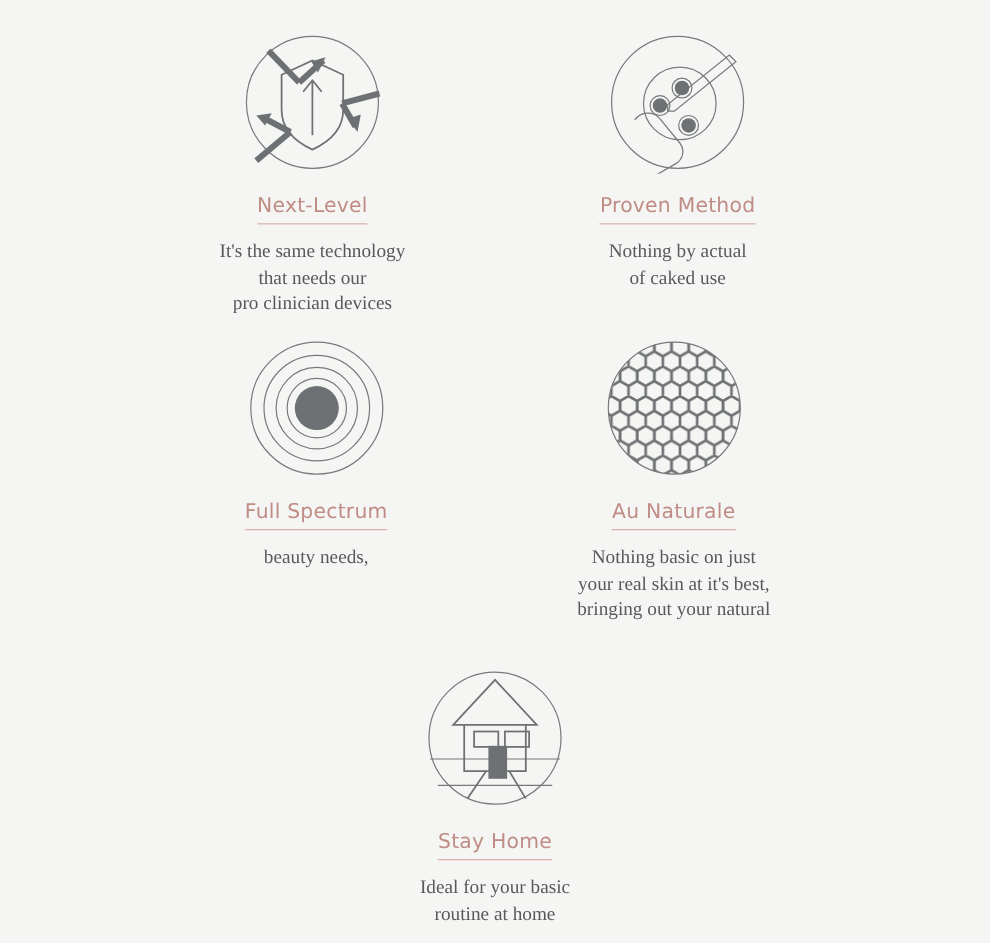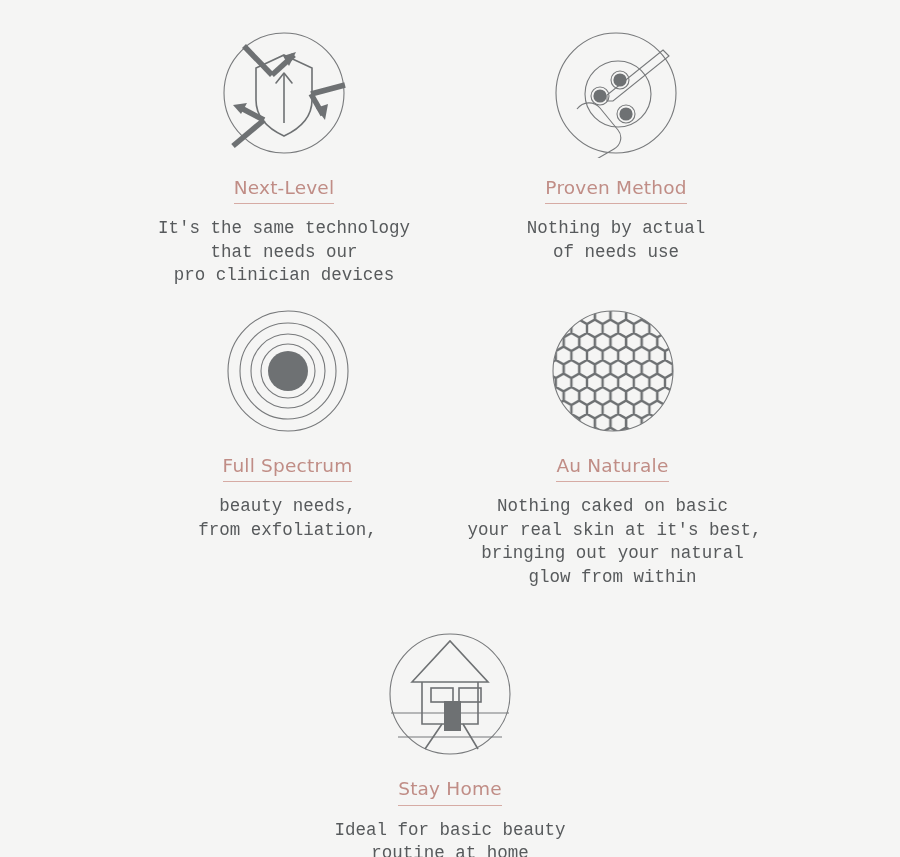--- a/index.html
+++ b/index.html
@@ -64,21 +64,21 @@
     border-bottom: 1.5px solid #d6aba4;
     line-height: 1.1;
     display: inline-block;
   }
 
   .feature-body {
     margin-top: 13px;
     font-size: 17.5px;
     line-height: 23.5px;
     color: #575a5c;
-    font-family: Liberation Mono, monospace;
+    font-family: Liberation Serif, serif;
     font-weight: 400;
     max-width: 290px;
   }
   .feature-body .line { display: block; white-space: nowrap; }
 
   
   .ic-thin { fill: none; stroke: #77797b; stroke-width: 1.1; }
   .ic-med  { fill: none; stroke: #6e7173; stroke-width: 1.6; }
   .ic-thick{ fill: none; stroke: #6e7173; stroke-width: 5.5; stroke-linecap: butt; }
   .ic-fill { fill: #6e7173; stroke: none; }
@@ -136,42 +136,41 @@
           <circle class="ic-fill" cx="69" cy="52" r="6.6"></circle>
           <circle class="ic-thin" cx="49" cy="68" r="9"></circle>
           <circle class="ic-fill" cx="49" cy="68" r="6.6"></circle>
           <circle class="ic-thin" cx="75" cy="86" r="9"></circle>
           <circle class="ic-fill" cx="75" cy="86" r="6.6"></circle>
         </svg>
       </div>
       <div class="feature-title">Proven Method</div>
       <div class="feature-body">
         <span class="line">Nothing by actual</span>
-        <span class="line">of needs use</span>
+        <span class="line">of caked use</span>
       </div>
     </div>
 
   </div>
 
   <div class="feature-row row-2">
 
     <div class="feature-card">
       <div class="icon-wrap">
         <svg viewBox="0 0 130 130" xmlns="http://www.w3.org/2000/svg">
           <circle class="ic-thin" cx="65" cy="65" r="60"></circle>
           <circle class="ic-thin" cx="65" cy="65" r="48"></circle>
           <circle class="ic-thin" cx="65" cy="65" r="37"></circle>
           <circle class="ic-thin" cx="65" cy="65" r="27"></circle>
           <circle class="ic-fill" cx="65" cy="65" r="20"></circle>
         </svg>
       </div>
       <div class="feature-title">Full Spectrum</div>
       <div class="feature-body">
         <span class="line">beauty needs,</span>
-        <span class="line">from exfoliation,</span>
       </div>
     </div>
 
     <div class="feature-card">
       <div class="icon-wrap">
         <svg viewBox="0 0 130 130" xmlns="http://www.w3.org/2000/svg">
           <defs>
             <clipPath id="hexClip">
               <circle cx="65" cy="65" r="60"></circle>
             </clipPath>
@@ -182,24 +181,23 @@
             </pattern>
           </defs>
           <g clip-path="url(#hexClip)">
             <rect x="0" y="-8" width="130" height="150" fill="url(#hexPat)"></rect>
           </g>
           <circle class="ic-thin" cx="65" cy="65" r="60"></circle>
         </svg>
       </div>
       <div class="feature-title">Au Naturale</div>
       <div class="feature-body">
-        <span class="line">Nothing caked on basic</span>
+        <span class="line">Nothing basic on just</span>
         <span class="line">your real skin at it's best,</span>
         <span class="line">bringing out your natural</span>
-        <span class="line">glow from within</span>
       </div>
     </div>
 
   </div>
 
   <div class="feature-row row-3">
 
     <div class="feature-card">
       <div class="icon-wrap">
         <svg viewBox="0 0 130 130" xmlns="http://www.w3.org/2000/svg">
@@ -215,20 +213,20 @@
           <rect class="ic-med" x="46" y="59" width="22" height="14"></rect>
           <rect class="ic-med" x="74" y="59" width="22" height="14"></rect>
 
           <rect class="ic-fill" x="59" y="72" width="17" height="30"></rect>
 
           <path class="ic-med" d="M57 95 L40 120 M78 95 L93 120"></path>
         </svg>
       </div>
       <div class="feature-title">Stay Home</div>
       <div class="feature-body">
-        <span class="line">Ideal for basic beauty</span>
+        <span class="line">Ideal for your basic</span>
         <span class="line">routine at home</span>
       </div>
     </div>
 
   </div>
 
 </div>
 
 </body></html>

